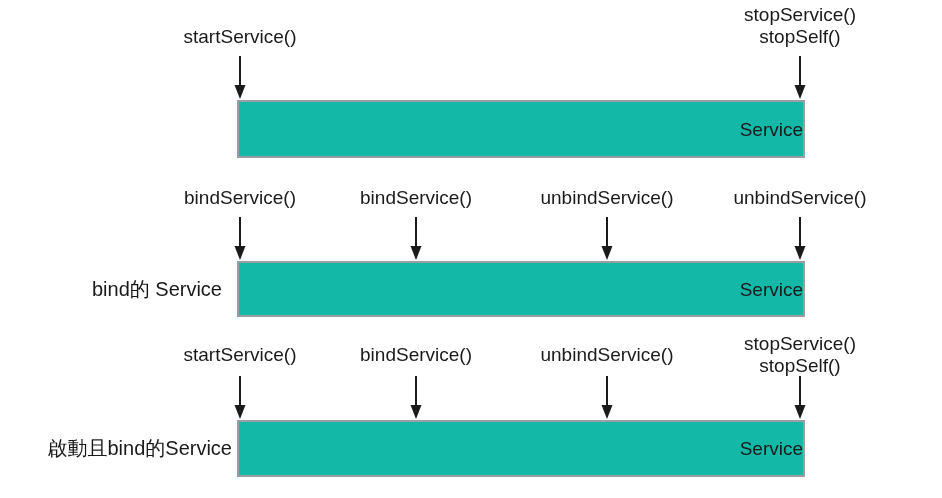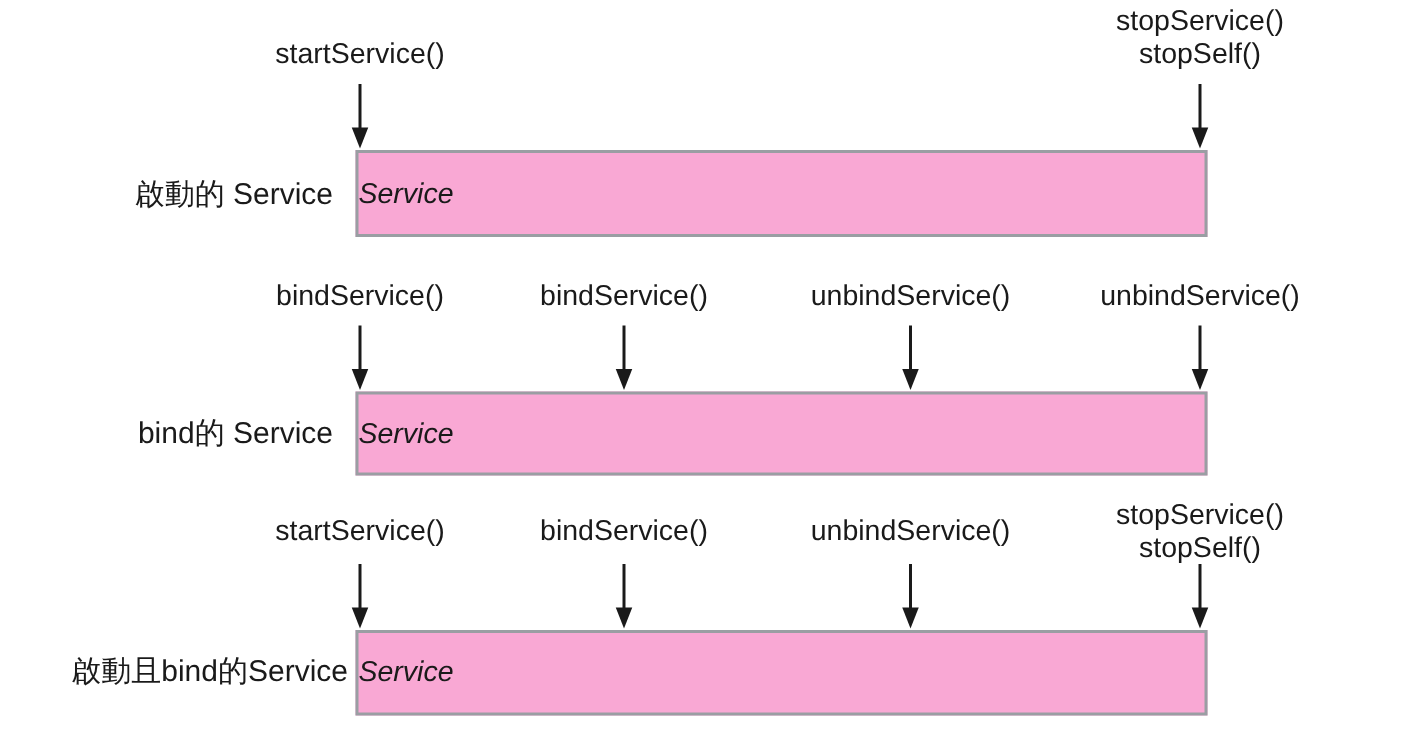--- a/index.html
+++ b/index.html
@@ -21,27 +21,26 @@
   .row-label {
     position: absolute;
     font-size: 20px;
     line-height: 1;
     color: #1a1a1a;
     white-space: nowrap;
     text-align: right;
   }
   .service-box {
     position: absolute;
-    background: #f9a8d4;
+    background: #14b8a6;
     border: 2px solid #9a9ea3;
     box-sizing: border-box;
     display: flex;
     align-items: center;
-    justify-content: flex-start;
-    font-style: italic;
+    justify-content: flex-end;
   }
   .service-box-text {
     font-size: 19px;
     color: #1a1a1a;
     line-height: 1;
   }
   .call-label {
     position: absolute;
     font-size: 19px;
     line-height: 22px;
@@ -82,23 +81,20 @@
     <span class="line">stopService()</span>
     <span class="line">stopSelf()</span>
   </div>
   <div class="arrow" style="left:800px; top:56px; height:44px;">
     <svg width="16" height="44" viewBox="0 0 16 44">
       <line x1="8" y1="0" x2="8" y2="33" stroke="#1a1a1a" stroke-width="2"></line>
       <polygon points="8,43 2.5,29 13.5,29" fill="#1a1a1a"></polygon>
     </svg>
   </div>
 
-  <div class="row-label" style="left:0px; top:120px; width:222px;">
-    <span>啟動的 Service</span>
-  </div>
 
   <div class="service-box" style="left:237px; top:100px; width:568px; height:58px;">
     <span class="service-box-text">Service</span>
   </div>
 
   <div class="call-label" style="left:240px; top:187px;">
     <span class="line">bindService()</span>
   </div>
   <div class="arrow" style="left:240px; top:217px; height:44px;">
     <svg width="16" height="44" viewBox="0 0 16 44">

